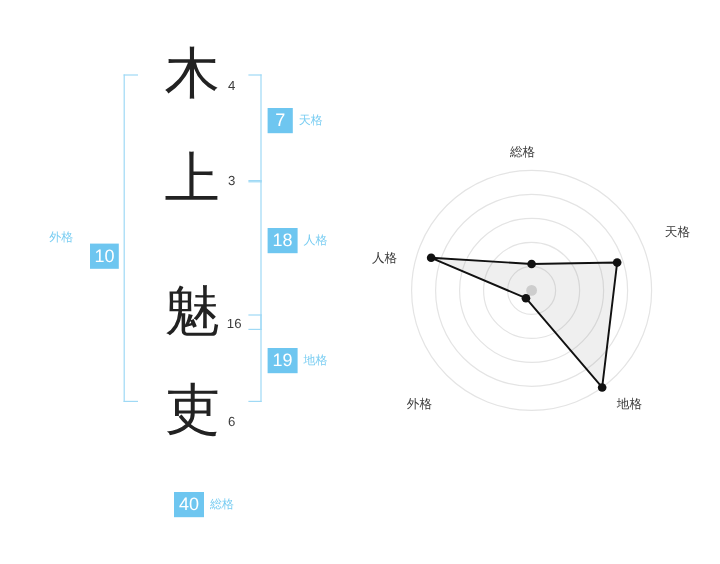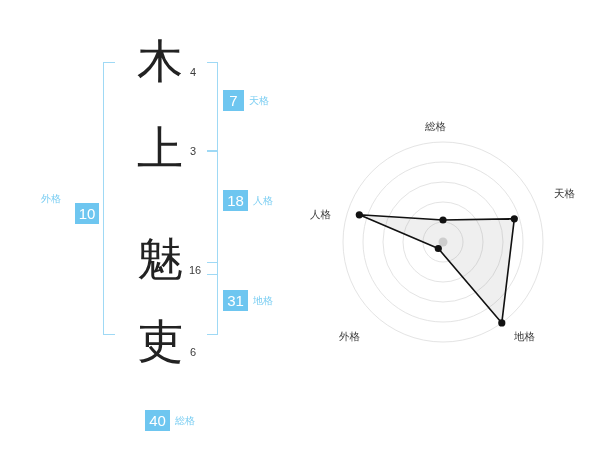--- a/index.html
+++ b/index.html
@@ -115,21 +115,21 @@
 
     <div class="bracket-right" style="left:207px; top:62px; width:11px; height:90px;"></div>
     <div class="val-box" style="left:223px; top:90px; width:21px;">7</div>
     <div class="val-label" style="left:249px; top:90px;">天格</div>
 
     <div class="bracket-right" style="left:207px; top:150px; width:11px; height:125px;"></div>
     <div class="val-box" style="left:223px; top:190px; width:25px;">18</div>
     <div class="val-label" style="left:253px; top:190px;">人格</div>
 
     <div class="bracket-right" style="left:207px; top:262px; width:11px; height:73px;"></div>
-    <div class="val-box" style="left:223px; top:290px; width:25px;">31</div>
+    <div class="val-box" style="left:223px; top:290px; width:25px;">19</div>
     <div class="val-label" style="left:253px; top:290px;">地格</div>
 
     <div class="val-box" style="left:145px; top:410px; width:25px;">40</div>
     <div class="val-label" style="left:175px; top:410px;">総格</div>
   </div>
 
   <div class="chart-panel">
     <svg id="radar-svg" width="300" height="470" viewBox="0 0 300 470">
         <circle cx="143" cy="242" r="100" fill="none" stroke="#e4e4e4" stroke-width="1"></circle>
         <circle cx="143" cy="242" r="80" fill="none" stroke="#e4e4e4" stroke-width="1"></circle>

